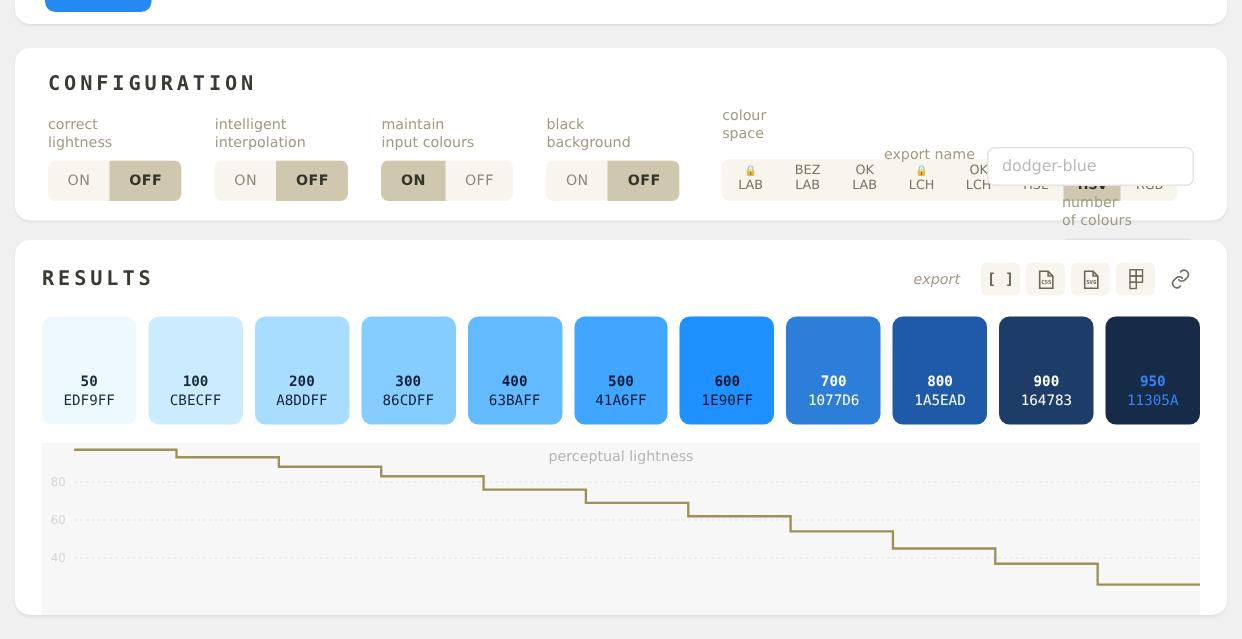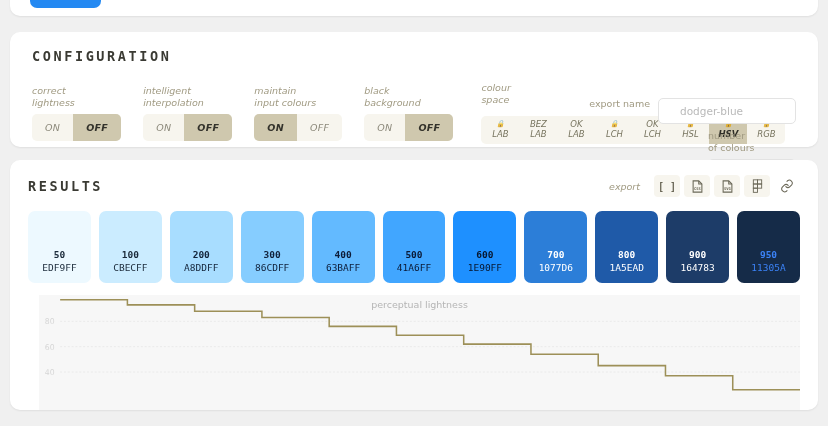--- a/index.html
+++ b/index.html
@@ -48,23 +48,22 @@
   }
   .section-title {
     font-family: "DejaVu Sans Mono", monospace;
     font-size: 13.5px;
     font-weight: bold;
     letter-spacing: 2.6px;
     color: #3a3a33;
   }
   .config-row {
     display: flex;
-    align-items: center;
-    margin-top: 18px;
-    font-style: italic;
+    align-items: flex-end;
+    margin-top: 8px;
   }
   .cfg-group { margin-right: 22px; }
   .cfg-label {
     font-size: 9.5px;
     color: #a09a82;
     line-height: 12px;
     margin-bottom: 5px;
     white-space: pre-line;
   }
   .toggle {
@@ -114,21 +113,21 @@
   }
   .export-name-label { font-size: 9.5px; color: #a09a82; margin-right: 8px; }
   .text-input {
     width: 138px;
     height: 26px;
     border: 1px solid #e3e3e3;
     border-radius: 5px;
     background: #fff;
     font-size: 10.5px;
     color: #b9b9b9;
-    padding: 0 21px;
+    padding: 0 9px;
     display: flex;
     align-items: center;
     font-family: "DejaVu Sans", sans-serif;
   }
   .num-wrap { position: absolute; right: 22px; top: 98px; }
   .num-label { font-size: 9.5px; color: #a09a82; line-height: 12px; white-space: pre-line; }
   .num-input {
     margin-top: 5px;
     width: 88px;
     height: 26px;
@@ -171,21 +170,21 @@
     flex-direction: column;
     align-items: center;
     justify-content: flex-end;
     padding-bottom: 9px;
     font-family: "DejaVu Sans Mono", monospace;
   }
   .sw-step { font-size: 9.5px; font-weight: bold; line-height: 13px; }
   .sw-hex { font-size: 9.5px; line-height: 13px; }
 
   
-  .chart-wrap { position: relative; height: 116px; margin-top: 12px; margin-left: 11px; }
+  .chart-wrap { position: relative; height: 116px; margin-top: 12px; }
   .chart-title {
     position: absolute;
     left: 0; right: 0; top: 4px;
     text-align: center;
     font-size: 9.5px;
     color: #b5b5b5;
     z-index: 3;
   }
   .chart-svg { display: block; width: 100%; height: 116px; }
 </style>

